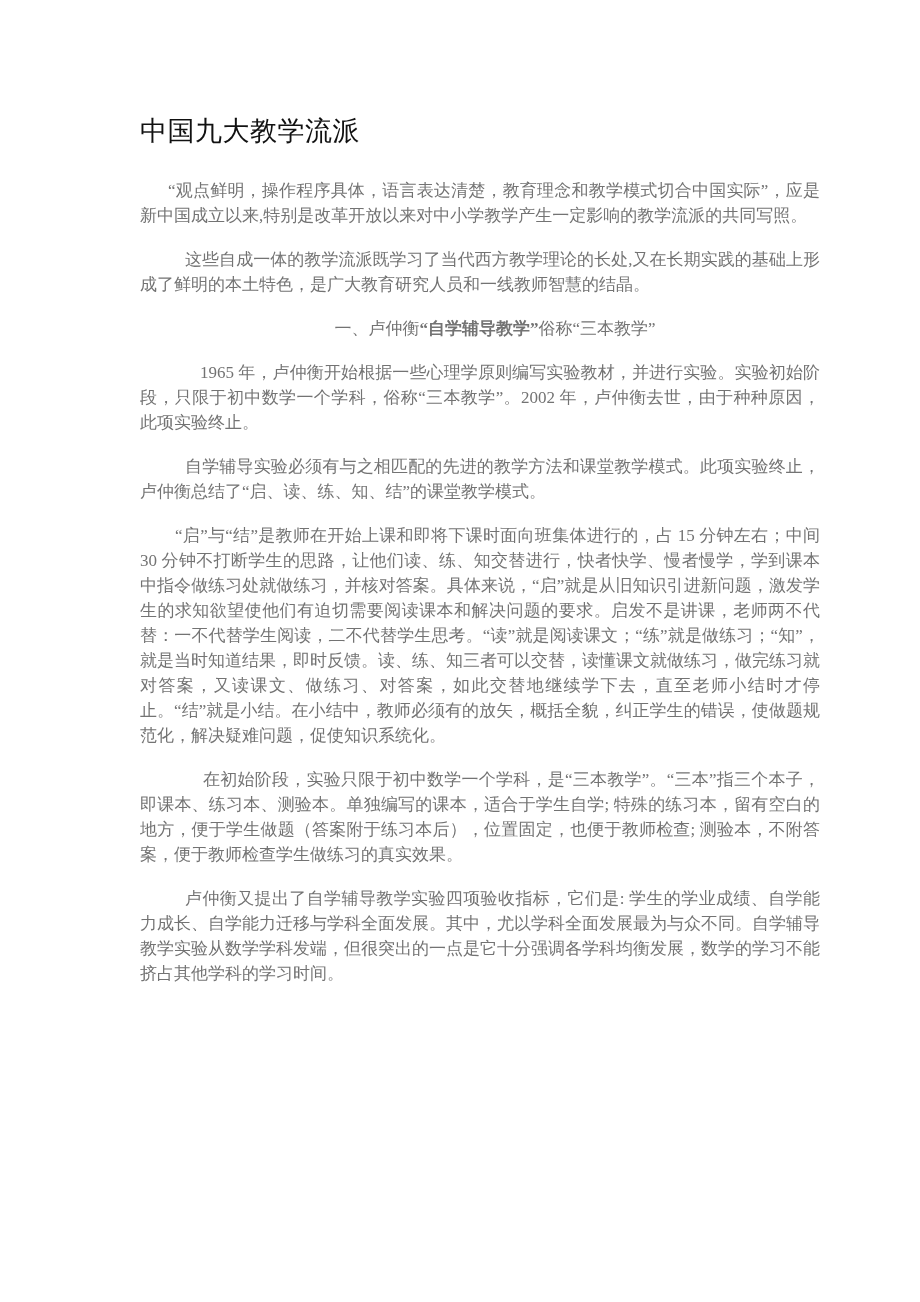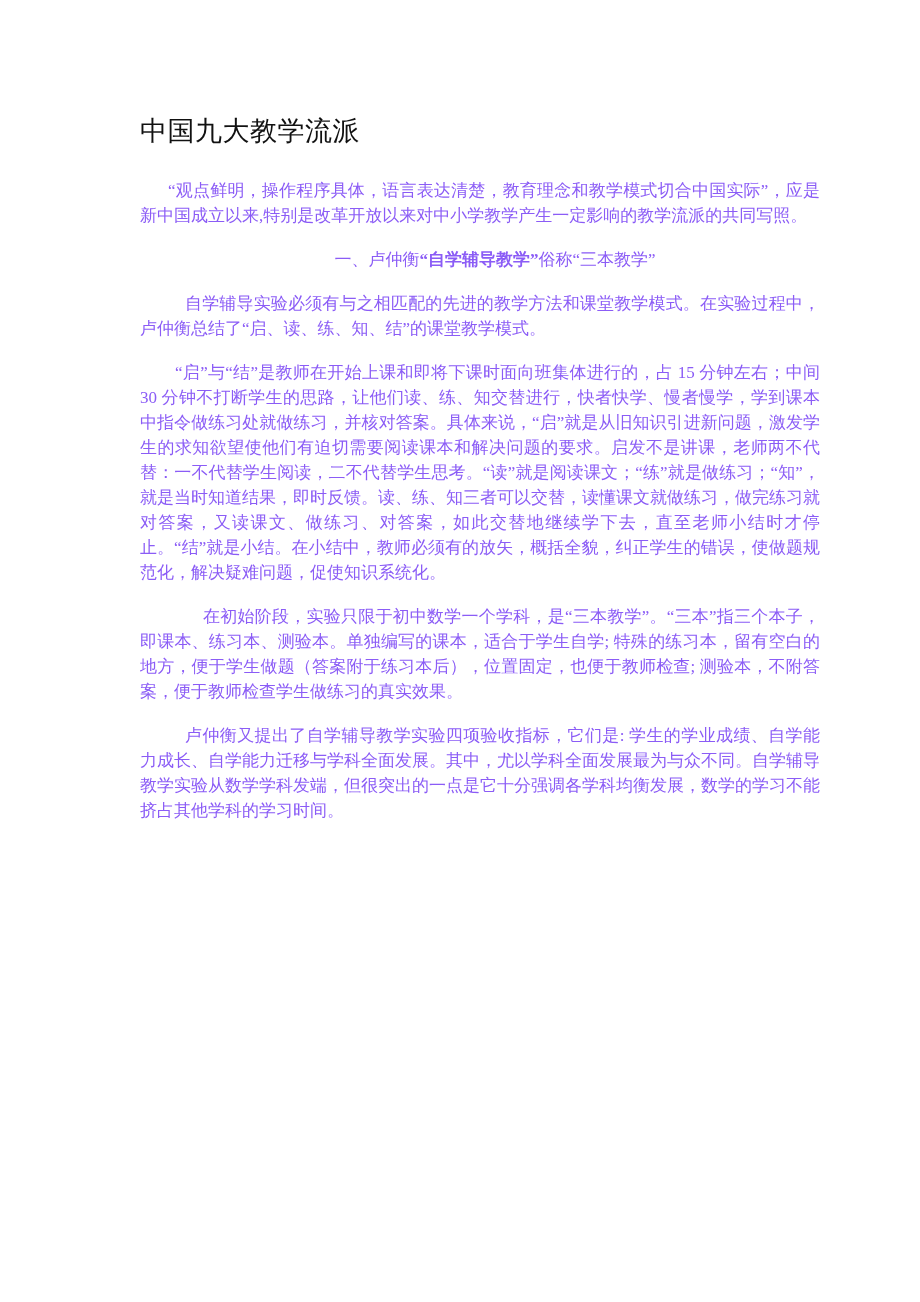--- a/index.html
+++ b/index.html
@@ -28,47 +28,49 @@
     font-weight: normal;
     color: #111111;
     letter-spacing: 0.5px;
   }
   .para, .sec-heading {
     margin: 0 0 19px 0;
     font-size: 17px;
     line-height: 25px;
     font-weight: normal;
     text-align: justify;
-    color: #8b5cf6;
+    color: #737373;
   }
   .sec-heading { text-align: center; }
   .b { font-weight: bold; }
   .ind-28 { text-indent: 28px; }
   .ind-30 { text-indent: 30px; }
   .ind-35 { text-indent: 35px; }
   .ind-45 { text-indent: 45px; }
   .ind-60 { text-indent: 60px; }
   .ind-63 { text-indent: 63px; }
 </style>
 </head>
 <body>
 
 <div class="page">
 
   <h1 class="doc-title">中国九大教学流派</h1>
 
   <p class="para ind-28">“观点鲜明，操作程序具体，语言表达清楚，教育理念和教学模式切合中国实际”，应是新中国成立以来,特别是改革开放以来对中小学教学产生一定影响的教学流派的共同写照。</p>
 
+  <p class="para ind-45">这些自成一体的教学流派既学习了当代西方教学理论的长处,又在长期实践的基础上形成了鲜明的本土特色，是广大教育研究人员和一线教师智慧的结晶。</p>
 
   <div class="sec-heading ind-30"><span>一、卢仲衡</span><span class="b">“自学辅导教学”</span><span>俗称“三本教学”</span></div>
 
 
+  <p class="para ind-60">1965 年，卢仲衡开始根据一些心理学原则编写实验教材，并进行实验。实验初始阶段，只限于初中数学一个学科，俗称“三本教学”。2002 年，卢仲衡去世，由于种种原因，此项实验终止。</p>
 
 
-  <p class="para ind-45">自学辅导实验必须有与之相匹配的先进的教学方法和课堂教学模式。在实验过程中，卢仲衡总结了“启、读、练、知、结”的课堂教学模式。</p>
+  <p class="para ind-45">自学辅导实验必须有与之相匹配的先进的教学方法和课堂教学模式。此项实验终止，卢仲衡总结了“启、读、练、知、结”的课堂教学模式。</p>
 
   <p class="para ind-35">“启”与“结”是教师在开始上课和即将下课时面向班集体进行的，占 15 分钟左右；中间 30 分钟不打断学生的思路，让他们读、练、知交替进行，快者快学、慢者慢学，学到课本中指令做练习处就做练习，并核对答案。具体来说，“启”就是从旧知识引进新问题，激发学生的求知欲望使他们有迫切需要阅读课本和解决问题的要求。启发不是讲课，老师两不代替：一不代替学生阅读，二不代替学生思考。“读”就是阅读课文；“练”就是做练习；“知”，就是当时知道结果，即时反馈。读、练、知三者可以交替，读懂课文就做练习，做完练习就对答案，又读课文、做练习、对答案，如此交替地继续学下去，直至老师小结时才停止。“结”就是小结。在小结中，教师必须有的放矢，概括全貌，纠正学生的错误，使做题规范化，解决疑难问题，促使知识系统化。</p>
 
   <p class="para ind-63">在初始阶段，实验只限于初中数学一个学科，是“三本教学”。“三本”指三个本子，即课本、练习本、测验本。单独编写的课本，适合于学生自学; 特殊的练习本，留有空白的地方，便于学生做题（答案附于练习本后），位置固定，也便于教师检查; 测验本，不附答案，便于教师检查学生做练习的真实效果。</p>
 
   <p class="para ind-45">卢仲衡又提出了自学辅导教学实验四项验收指标，它们是: 学生的学业成绩、自学能力成长、自学能力迁移与学科全面发展。其中，尤以学科全面发展最为与众不同。自学辅导教学实验从数学学科发端，但很突出的一点是它十分强调各学科均衡发展，数学的学习不能挤占其他学科的学习时间。</p>
 
 </div>
 
 </body></html>

